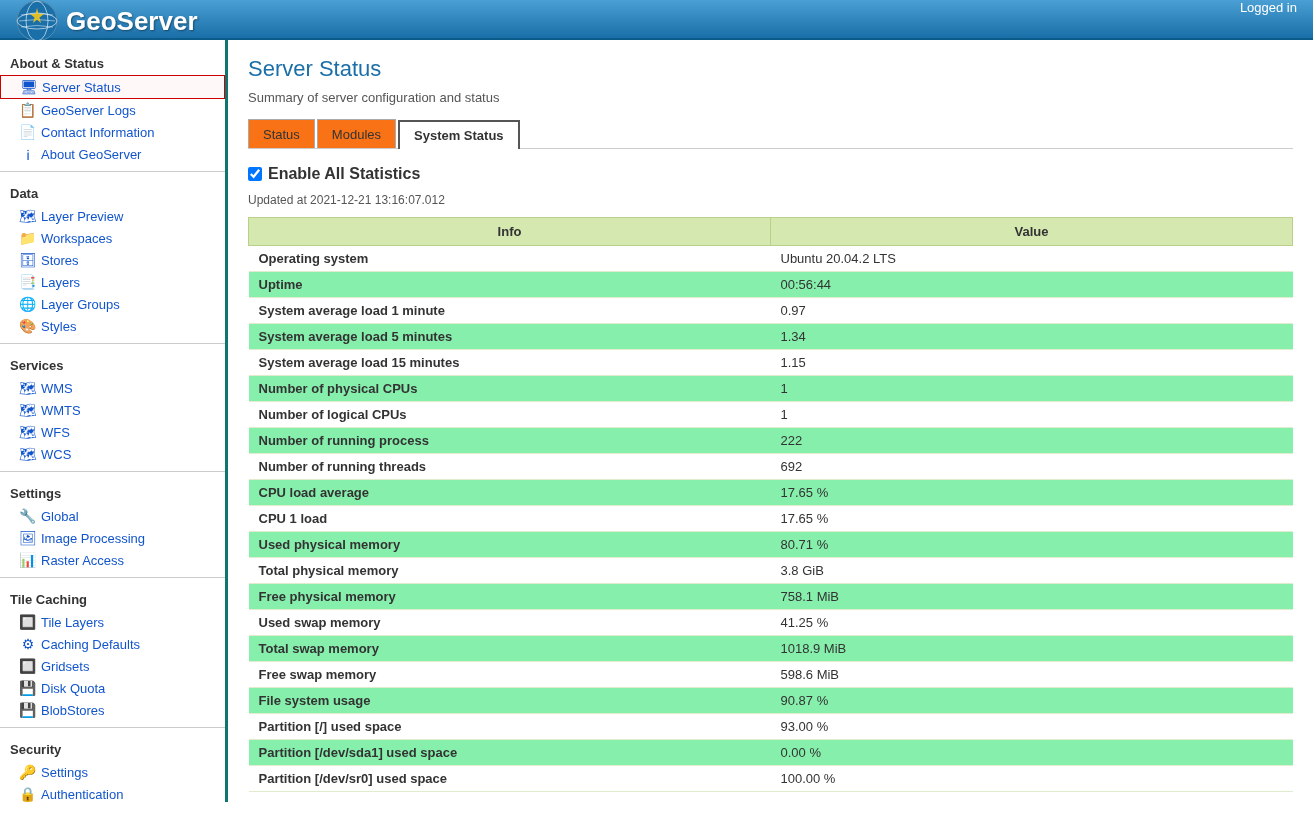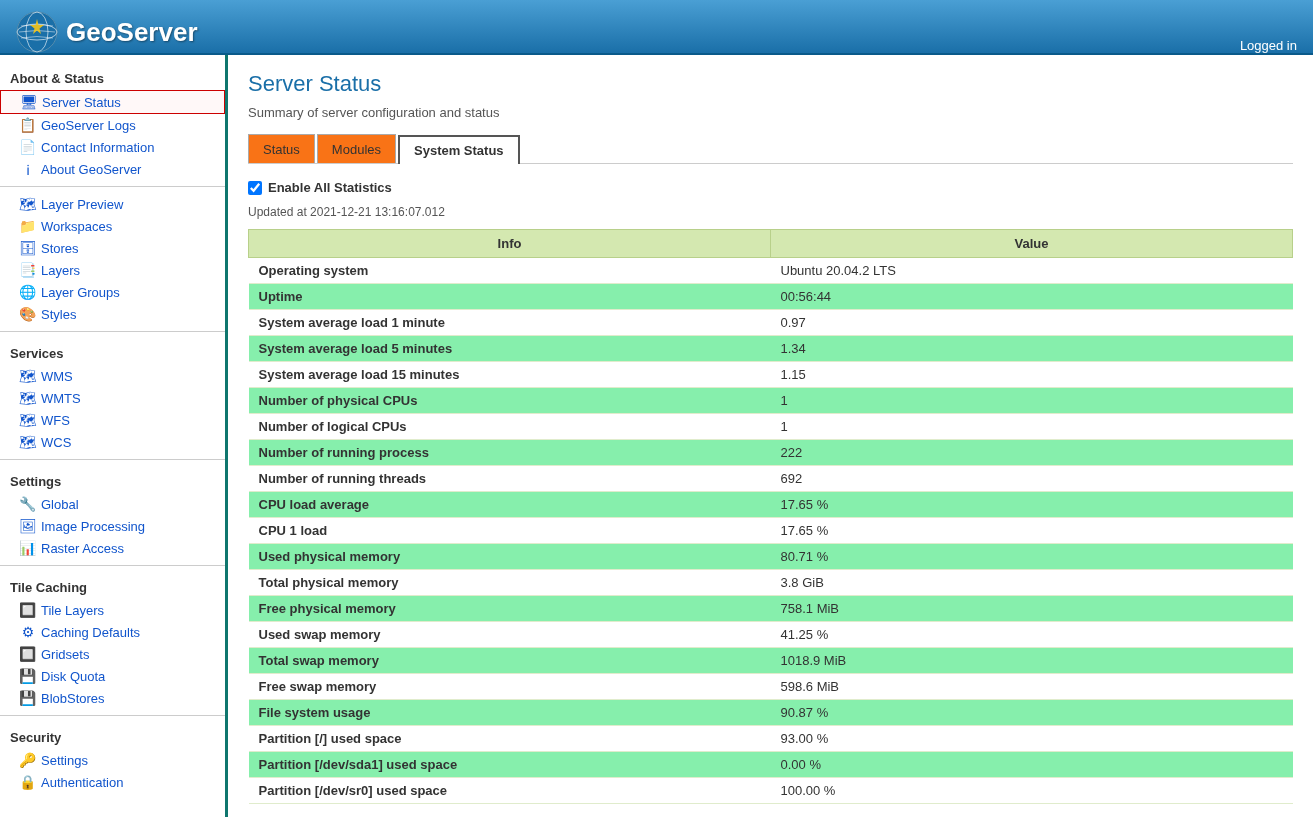--- a/index.html
+++ b/index.html
@@ -1,23 +1,23 @@
 <!DOCTYPE html>
 <html><head>
   <meta charset="utf-8">
   <style>
     * { box-sizing: border-box; margin: 0; padding: 0; }
     body { font-family: Arial, sans-serif; font-size: 13px; color: #333; background: #fff; }
 
     
     #header {
       background: linear-gradient(to bottom, #4a9fd4, #1a6fa8);
-      height: 55px;
-      display: flex;
-      align-items: flex-end;
+      height: 40px;
+      display: flex;
+      align-items: flex-start;
       justify-content: space-between;
       padding: 0 16px;
       border-bottom: 2px solid #0a5a8a;
     }
     #logo-area {
       display: flex;
       align-items: center;
       gap: 8px;
     }
     #logo-text {
@@ -137,21 +137,21 @@
     }
 
     
     .stats-enable {
       display: flex;
       align-items: center;
       gap: 6px;
       margin-bottom: 10px;
     }
     .stats-enable input[type=checkbox] { width: 14px; height: 14px; }
-    .stats-enable label { font-size: 13px; font-weight: bold; }
+    .stats-enable label { font-size: 16px; font-weight: bold; }
 
     .updated-text {
       font-size: 12px;
       color: #555;
       margin-bottom: 10px;
     }
 
     
     .status-table {
       width: 100%;
@@ -220,20 +220,21 @@
       <span class="icon">📄</span>
       <span>Contact Information</span>
     </div>
     <div class="sidebar-item">
       <span class="icon">ℹ</span>
       <span>About GeoServer</span>
     </div>
 
     <hr class="sidebar-divider">
 
+    <div class="sidebar-section-title">Data</div>
     <div class="sidebar-item">
       <span class="icon">🗺</span>
       <span>Layer Preview</span>
     </div>
     <div class="sidebar-item">
       <span class="icon">📁</span>
       <span>Workspaces</span>
     </div>
     <div class="sidebar-item">
       <span class="icon">🗄</span>

